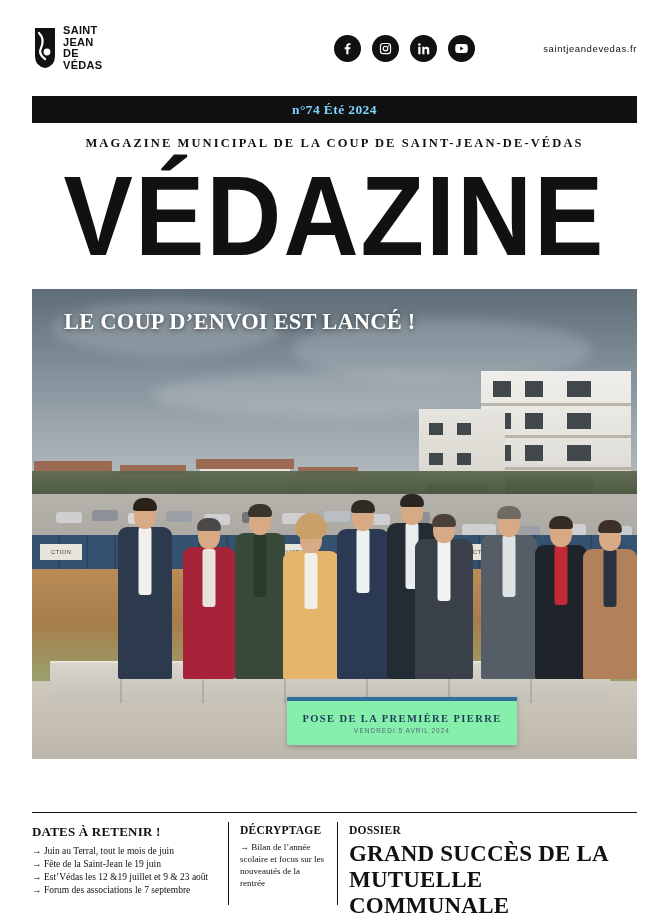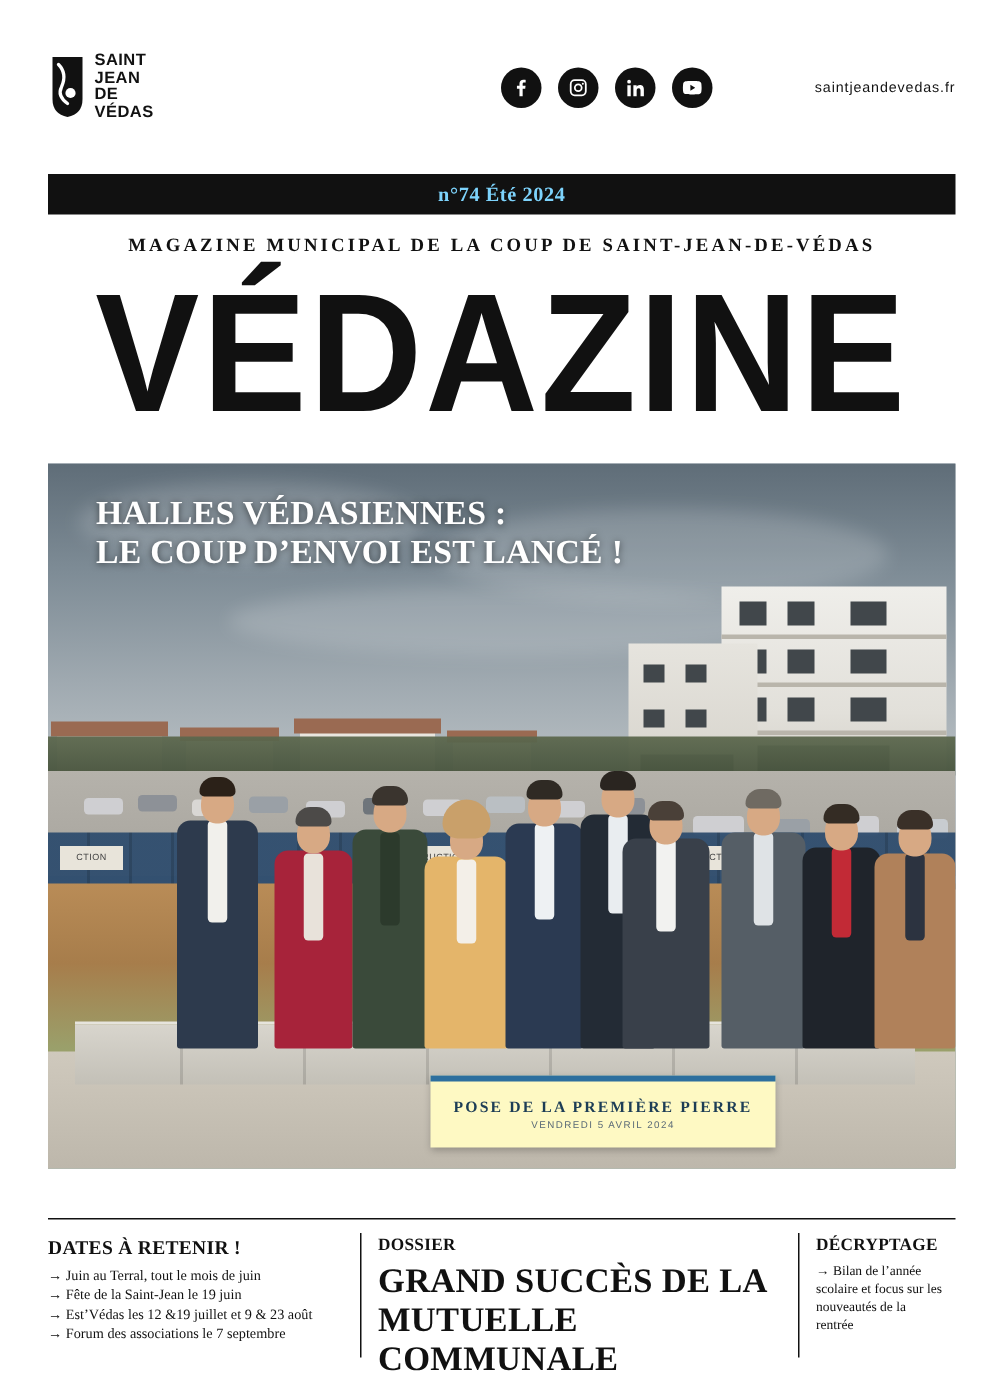--- a/index.html
+++ b/index.html
@@ -13,21 +13,21 @@
   .page {
     position: relative;
     width: 669px;
     height: 921px;
     background: #ffffff;
   }
 
   
   .header {
     position: relative;
-    height: 116px;
+    height: 96px;
     padding: 12px 32px;
     display: flex;
     align-items: center;
     justify-content: space-between;
   }
   .logo {
     width: 84px;
     height: 56px;
     display: flex;
     align-items: center;
@@ -209,21 +209,21 @@
   }
   .person .shirt {
     position: absolute; left: 50%; transform: translateX(-50%);
     width: 13px; border-radius: 3px;
     background: #f1f0ec;
   }
   .banner {
     position: absolute;
     left: 255px; bottom: 14px;
     width: 230px; height: 48px;
-    background: #fef9c3;
+    background: #86efac;
     border-top: 4px solid #2d6f9e;
     box-shadow: 0 2px 5px rgba(0,0,0,0.25);
     display: flex; flex-direction: column; align-items: center; justify-content: center;
   }
   .banner .b1 {
     font-family: "Liberation Serif", serif;
     font-weight: bold; font-size: 10.5px; letter-spacing: 1.4px; color: #1d3d56;
   }
   .banner .b2 {
     font-family: "Liberation Sans", sans-serif;
@@ -242,21 +242,21 @@
     letter-spacing: 0.2px;
     text-shadow: 0 1px 5px rgba(0,0,0,0.55);
   }
 
   
   .footer {
     position: absolute;
     left: 32px; right: 32px; bottom: 14px;
     top: 818px;
     display: flex;
-    gap: 16px;
+    gap: 4px;
   }
   .footer .col { position: relative; padding-top: 6px; }
   .col-dates { width: 192px; padding-right: 10px; }
   .col-decr  { width: 105px; padding-left: 12px; padding-right: 8px; }
   .col-doss  { flex: 1; padding-left: 12px; }
   .vrule {
     position: absolute; left: 0; top: 4px; bottom: 2px; width: 1px; background: #111111;
   }
   .foot-head {
     font-family: "Liberation Serif", serif;
@@ -485,43 +485,42 @@
         <div class="hair" style="bottom:146px; background:#3a3028;"></div>
       </div>
     </div>
 
     <div class="banner">
       <div class="b1">POSE DE LA PREMIÈRE PIERRE</div>
       <div class="b2">VENDREDI 5 AVRIL 2024</div>
     </div>
 
     <div class="hero-title">
-      <div>HALLES VÉDASIENNES :</div>
       <div>LE COUP D’ENVOI EST LANCÉ !</div>
     </div>
   </div>
 
   <div class="hrule-top"></div>
   <div class="footer">
 
     <div class="col col-dates">
       <div class="foot-head">DATES À RETENIR !</div>
       <div class="foot-item">→ Juin au Terral, tout le mois de juin</div>
       <div class="foot-item">→ Fête de la Saint-Jean le 19 juin</div>
       <div class="foot-item">→ Est’Védas les 12 &amp;19 juillet et 9 &amp; 23 août</div>
       <div class="foot-item">→ Forum des associations le 7 septembre</div>
     </div>
 
+    <div class="col col-decr">
+      <div class="vrule"></div>
+      <div class="foot-head small">DÉCRYPTAGE</div>
+      <div class="foot-body">→ Bilan de l’année scolaire et focus sur les nouveautés de la rentrée</div>
+    </div>
+
     <div class="col col-doss">
       <div class="vrule"></div>
       <div class="foot-head small">DOSSIER</div>
       <div class="dossier-title">GRAND SUCCÈS DE LA</div>
       <div class="dossier-title">MUTUELLE COMMUNALE</div>
     </div>
-
-    <div class="col col-decr">
-      <div class="vrule"></div>
-      <div class="foot-head small">DÉCRYPTAGE</div>
-      <div class="foot-body">→ Bilan de l’année scolaire et focus sur les nouveautés de la rentrée</div>
-    </div>
   </div>
 
 </div>
 
 </body></html>

